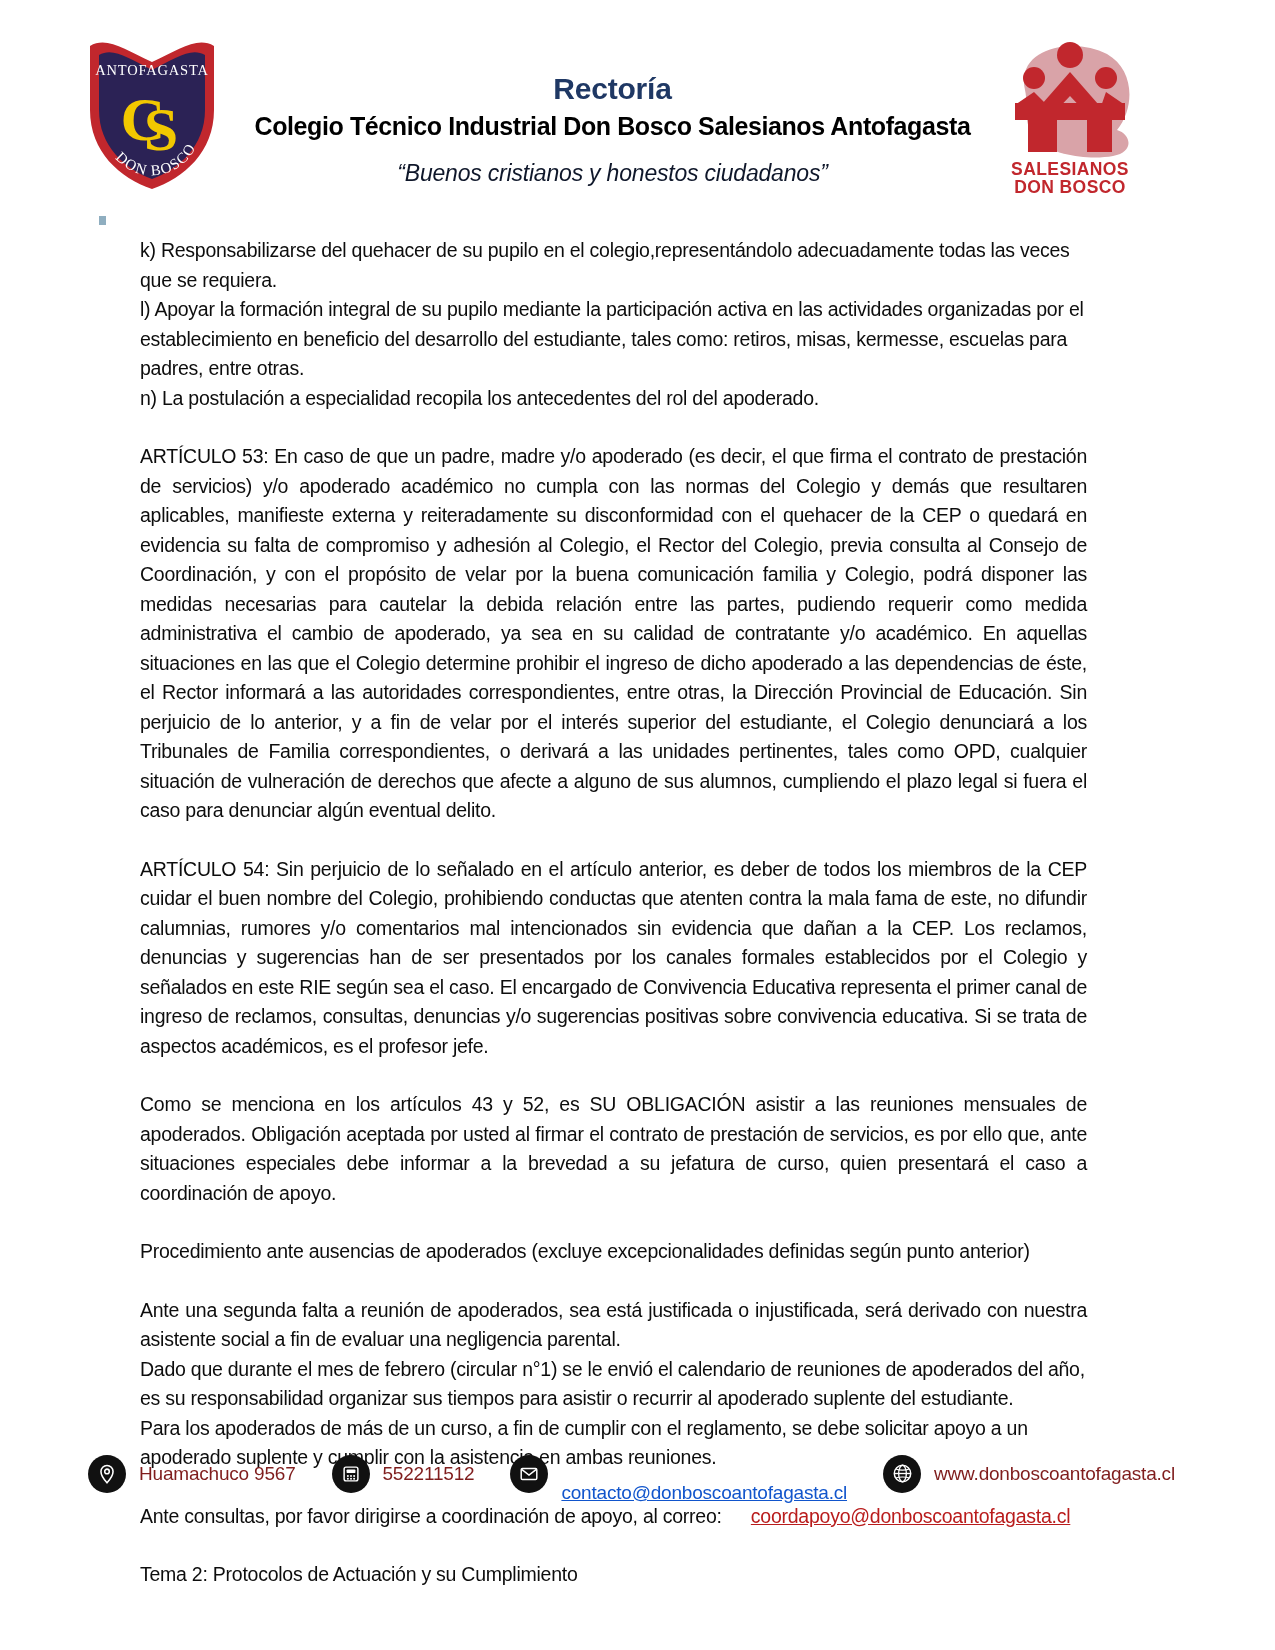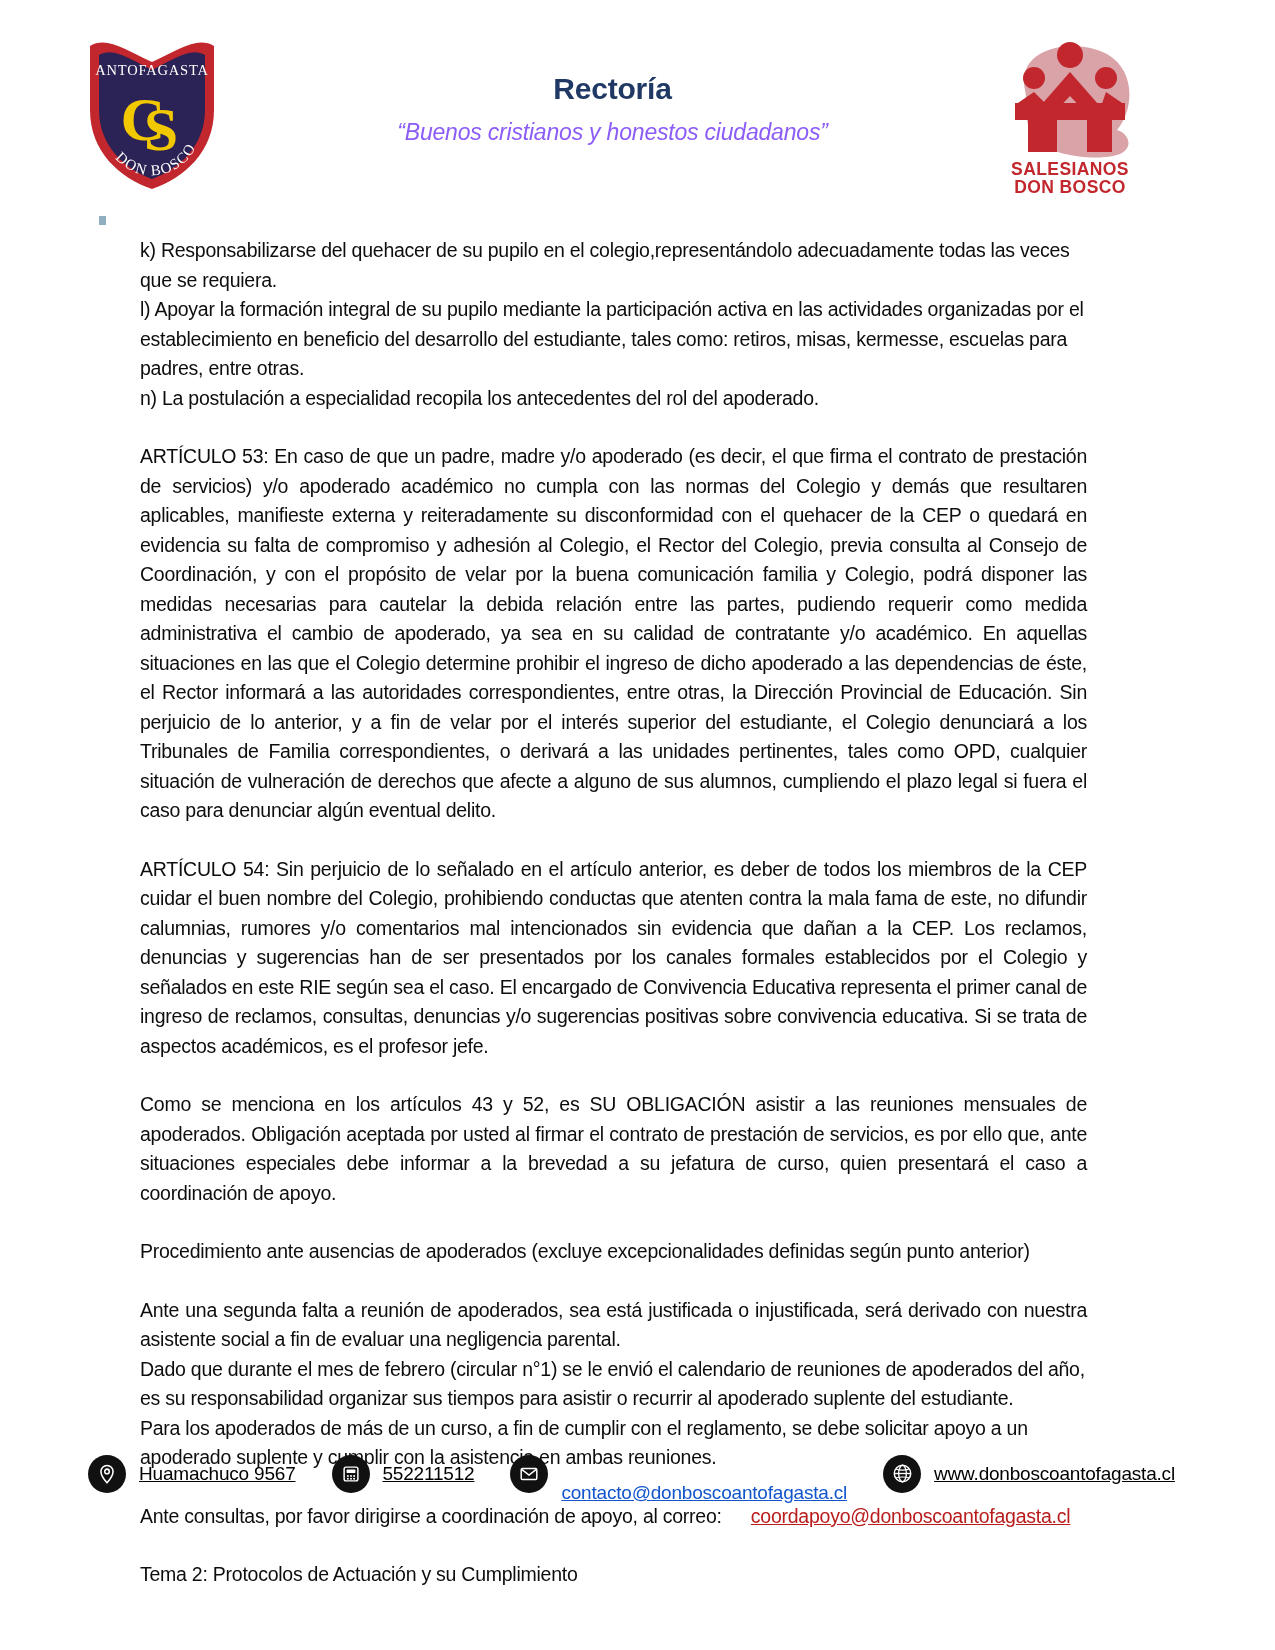--- a/index.html
+++ b/index.html
@@ -54,23 +54,23 @@
     font-weight: bold;
     color: #000000;
     line-height: 1.3;
     margin-top: 2px;
     letter-spacing: -0.4px;
   }
   .h-lema {
     font-family: "Liberation Sans", sans-serif;
     font-size: 23px;
     font-style: italic;
-    color: #8b5cf6;
+    color: #0f172a;
     line-height: 1.3;
-    margin-top: 10px;
+    margin-top: 17px;
     letter-spacing: -0.2px;
   }
 
   .logo-right {
     position: absolute;
     left: 995px;
     top: 22px;
     width: 150px;
     height: 168px;
   }
@@ -137,25 +137,24 @@
     border-radius: 50%;
     background: #111111;
     display: flex;
     align-items: center;
     justify-content: center;
     flex: 0 0 auto;
   }
   .flabel {
     font-family: "Liberation Sans", sans-serif;
     font-size: 19px;
-    color: #000000;
+    color: #7f1d1d;
     margin-left: 13px;
     white-space: nowrap;
     letter-spacing: -0.2px;
-    text-decoration: underline;
   }
   .fsep { width: 36px; }
   .flabel.mail {
     color: #1155CC;
     text-decoration: underline;
     margin-top: 39px;
   }
 </style>
 </head>
 <body>
@@ -171,20 +170,21 @@
       <text x="76" y="118" text-anchor="middle" fill="#F2C800" font-family="'Liberation Serif', serif" font-size="62" font-weight="bold">S</text>
       <path id="arcDB" d="M22 112 A 48 48 0 0 0 112 112" fill="none"></path>
       <text fill="#ffffff" font-family="'Liberation Serif', serif" font-size="15" letter-spacing="1.2">
         <textPath href="#arcDB" startOffset="14%">DON BOSCO</textPath>
       </text>
     </svg>
   </div>
 
   <div class="header-text">
     <div class="h-rectoria">Rectoría</div>
+    <div class="h-colegio">Colegio Técnico Industrial Don Bosco Salesianos Antofagasta</div>
     <div class="h-lema">“Buenos cristianos y honestos ciudadanos”</div>
   </div>
 
   <div class="logo-right">
     <svg width="150" height="168" viewBox="0 0 150 168">
       <path d="M30 60 C 20 18, 78 6, 112 24 C 140 40, 140 78, 122 100 C 136 104, 140 122, 118 126 C 96 130, 60 126, 44 112 C 26 96, 34 78, 30 60 Z" fill="#D9A3A8"></path>
       <circle cx="75" cy="25" r="13" fill="#C1272D"></circle>
       <path d="M75 42 L110 82 L110 122 L92 122 L92 84 L75 66 L58 84 L58 122 L40 122 L40 82 Z" fill="#C1272D"></path>
       <circle cx="39" cy="48" r="11" fill="#C1272D"></circle>
       <path d="M39 62 L62 85 L62 122 L47 122 L47 122 L33 122 L33 90 L20 90 L20 75 Z" fill="#C1272D"></path>

